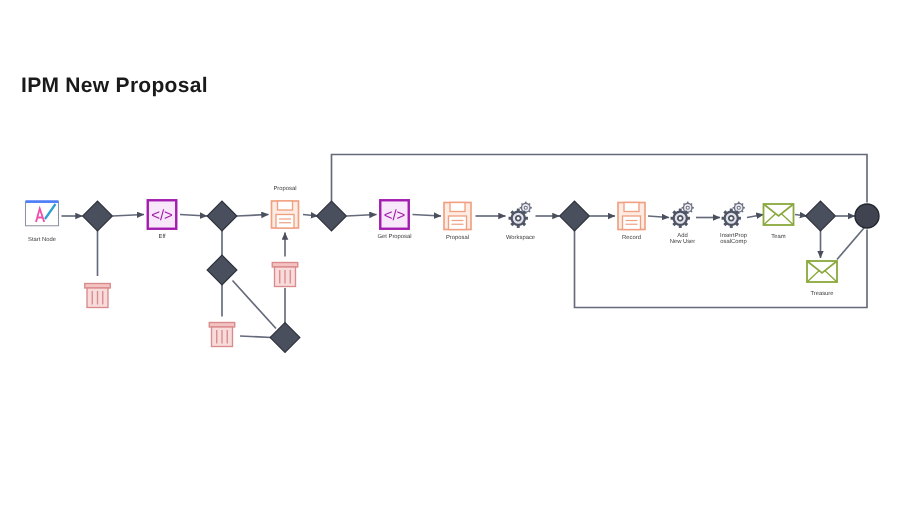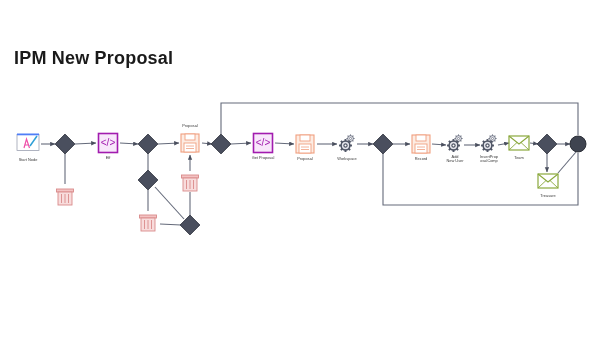--- a/index.html
+++ b/index.html
@@ -18,21 +18,21 @@
   #canvas {
     position: absolute;
     left: 0; top: 0;
     width: 600px;
     height: 338px;
   }
   #title {
     position: absolute;
     left: 14px;
     top: 48px;
-    font-size: 18px;
+    font-size: 14px;
     font-weight: bold;
     color: #1a1a1a;
     letter-spacing: 0.2px;
     white-space: nowrap;
   }
   .node {
     position: absolute;
     transform: translate(-50%, -50%);
     display: flex;
     flex-direction: column;

